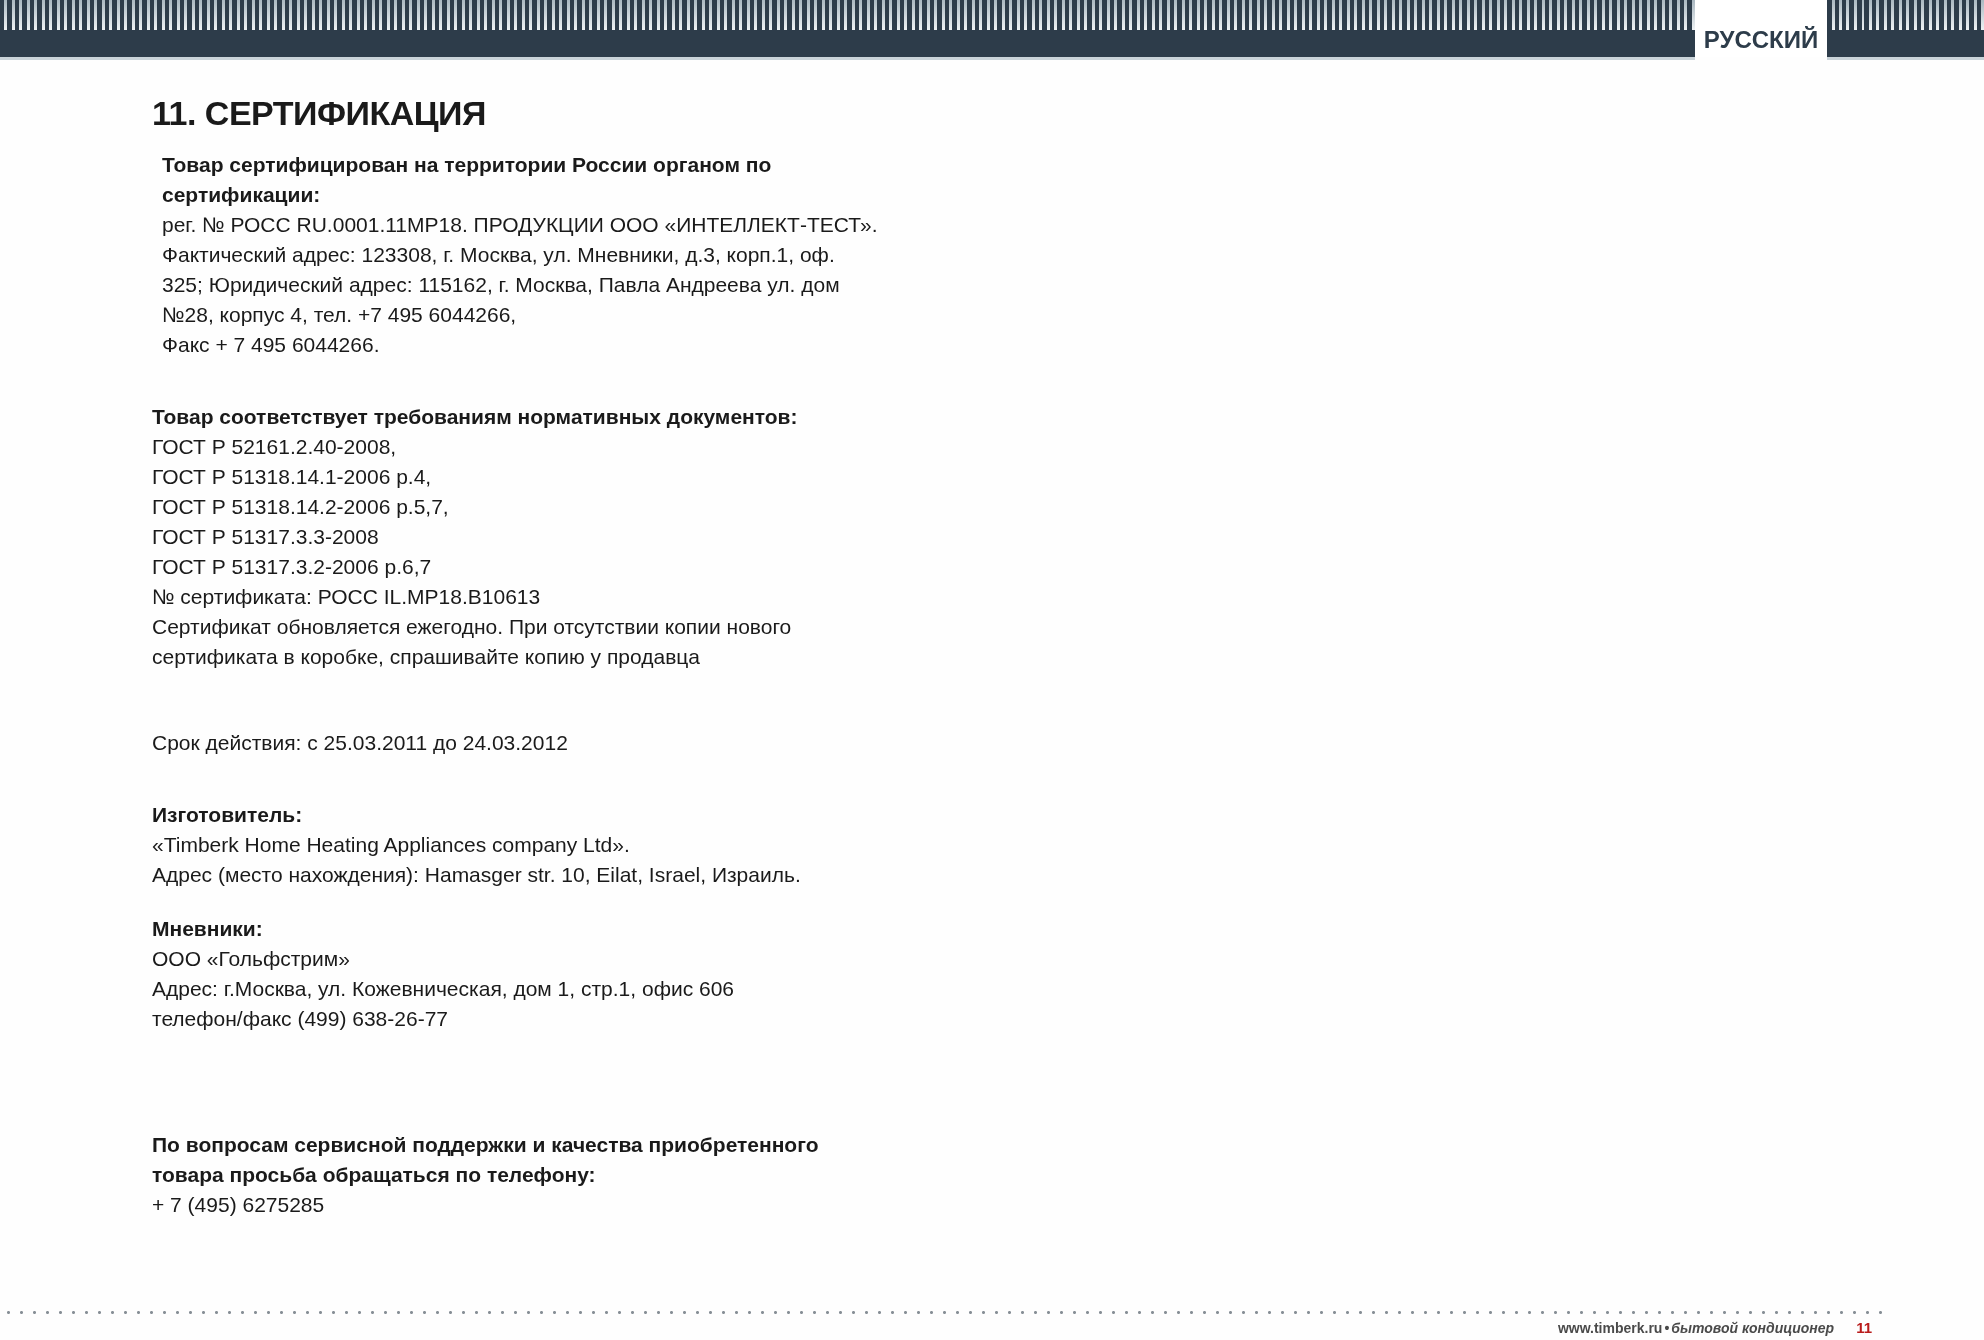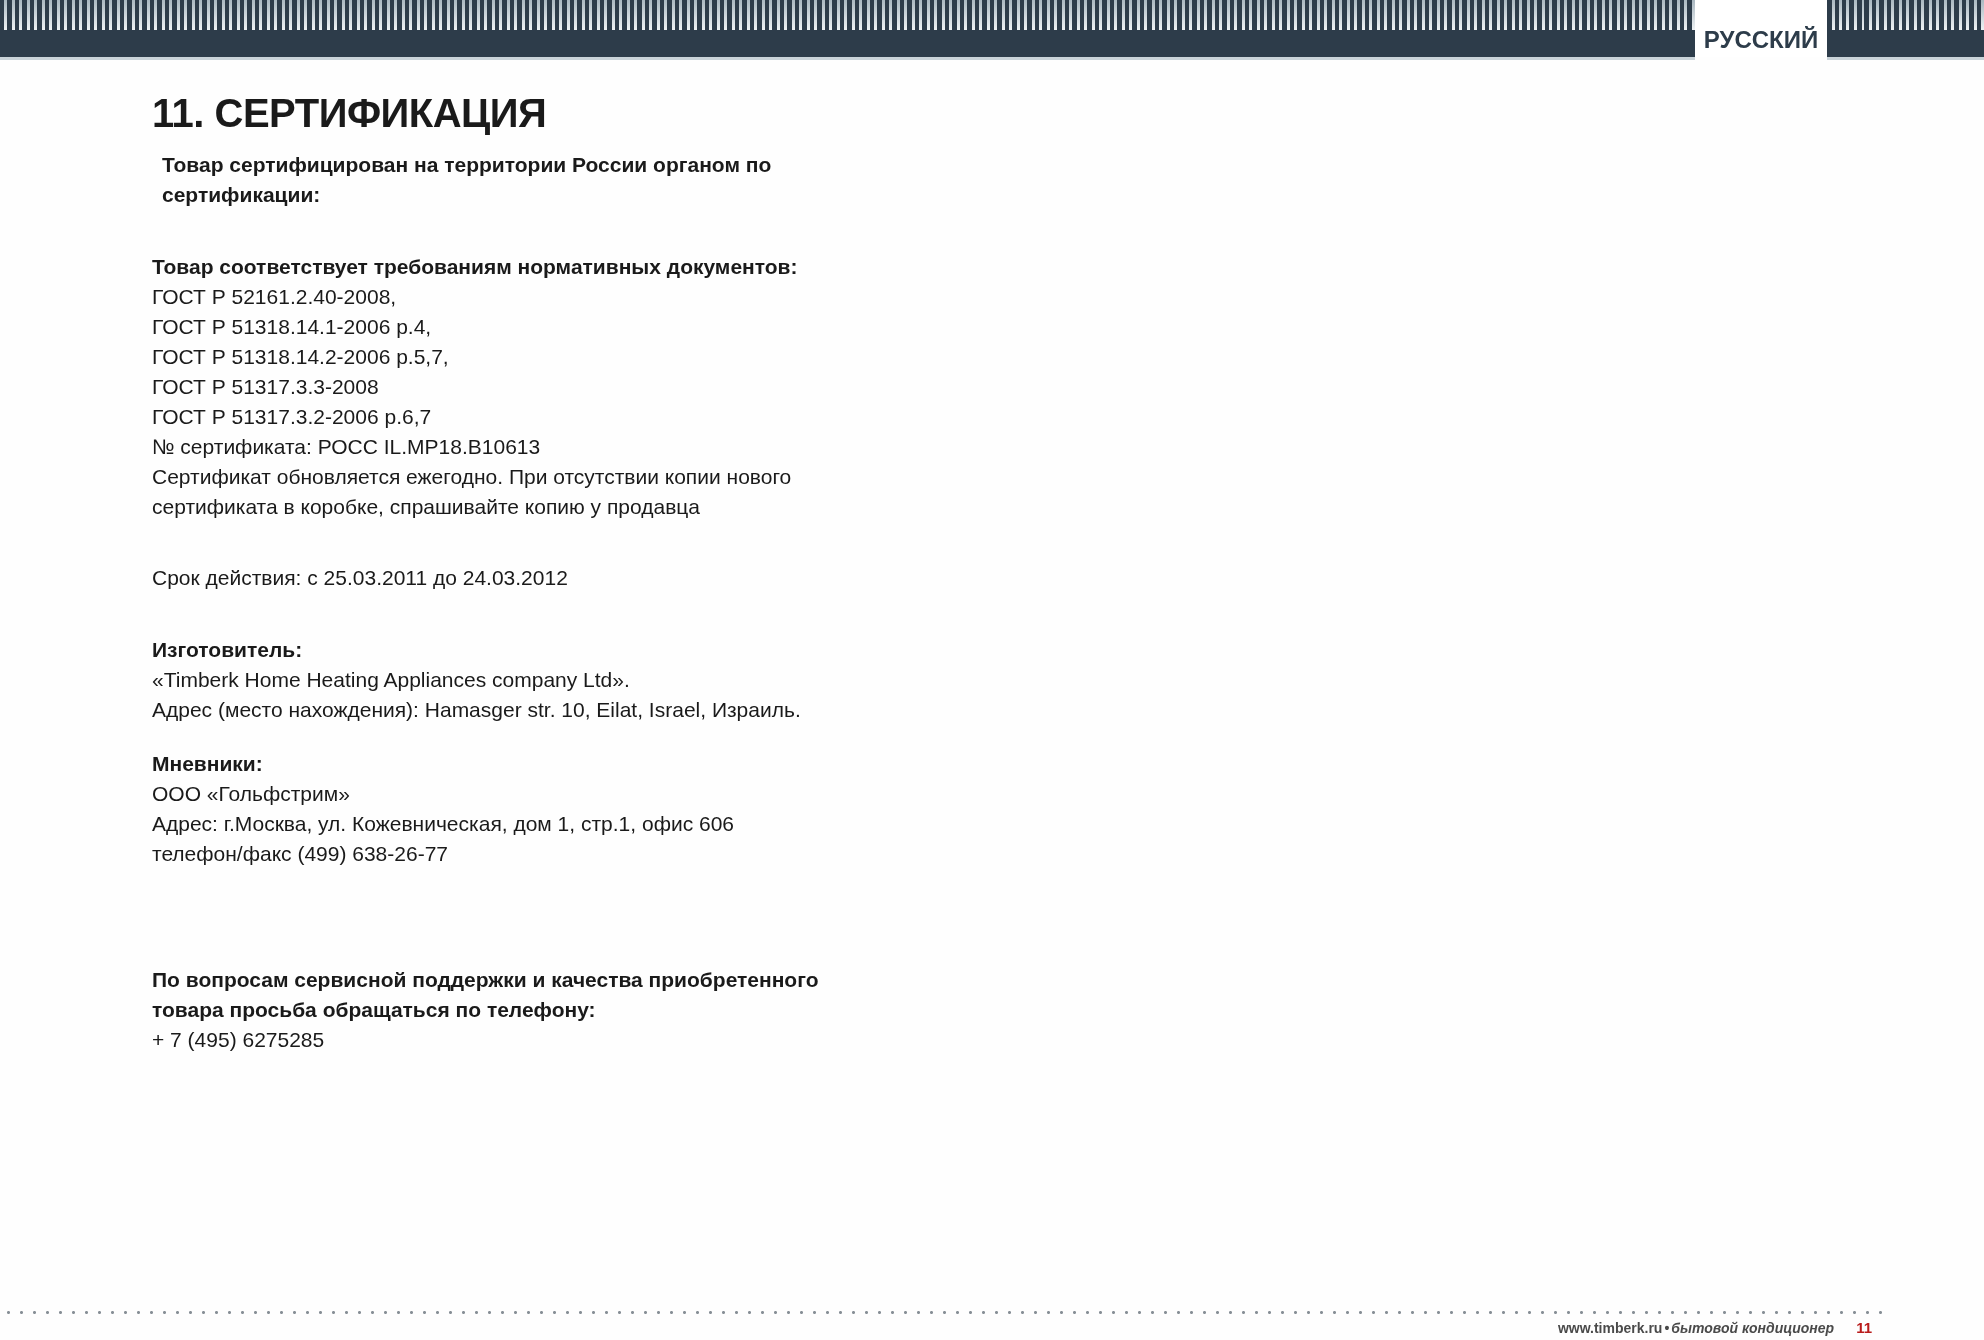--- a/index.html
+++ b/index.html
@@ -36,33 +36,33 @@
     padding-bottom: 5px; box-sizing: border-box;
   }
   .lang-text {
     font-size: 24px; font-weight: bold; color: #2d3c4a; letter-spacing: 0px; line-height: 1;
   }
 
   
   .content { position: absolute; left: 152px; top: 85px; width: 920px; }
   .title {
     margin: 8px 0 0 0;
-    font-size: 40px; font-weight: bold; line-height: 40px; letter-spacing: -0.5px;
+    font-size: 34px; font-weight: bold; line-height: 40px; letter-spacing: -0.5px;
     color: #1a1a1a;
   }
   .block p {
     margin: 0;
     font-size: 21px;
     line-height: 30px;
     white-space: pre-line;
   }
   .bold { font-weight: bold; }
   .block-cert         { margin-top: 17px; margin-left: 10px; }
   .block-standards    { margin-top: 42px; }
-  .block-validity     { margin-top: 41px; }
+  .block-validity     { margin-top: 56px; }
   .block-manufacturer { margin-top: 42px; }
   .block-importer     { margin-top: 24px; }
   .block-support      { margin-top: 96px; }
 
   
   .dotted-line {
     position: absolute; left: 2px; top: 1310px; width: 1880px; height: 5px;
     background-image: radial-gradient(circle, #878f96 1.3px, rgba(0,0,0,0) 1.6px);
     background-size: 13px 5px;
     background-repeat: repeat-x;
@@ -89,20 +89,25 @@
     </div>
     <div class="stripes stripes-right"></div>
   </header>
 
   <main class="content">
     <h1 class="title">11. СЕРТИФИКАЦИЯ</h1>
 
     <section class="block block-cert">
       <p class="bold">Товар сертифицирован на территории России органом по
 сертификации:</p>
+      <p>рег. № РОСС RU.0001.11МР18. ПРОДУКЦИИ ООО «ИНТЕЛЛЕКТ-ТЕСТ».
+Фактический адрес: 123308, г. Москва, ул. Мневники, д.3, корп.1, оф.
+325; Юридический адрес: 115162, г. Москва, Павла Андреева ул. дом
+№28, корпус 4, тел. +7 495 6044266,
+Факс + 7 495 6044266.</p>
     </section>
 
     <section class="block block-standards">
       <p class="bold">Товар соответствует требованиям нормативных документов:</p>
       <p>ГОСТ Р 52161.2.40-2008,
 ГОСТ Р 51318.14.1-2006 р.4,
 ГОСТ Р 51318.14.2-2006 р.5,7,
 ГОСТ Р 51317.3.3-2008
 ГОСТ Р 51317.3.2-2006 р.6,7
 № сертификата: РОСС IL.MP18.B10613

